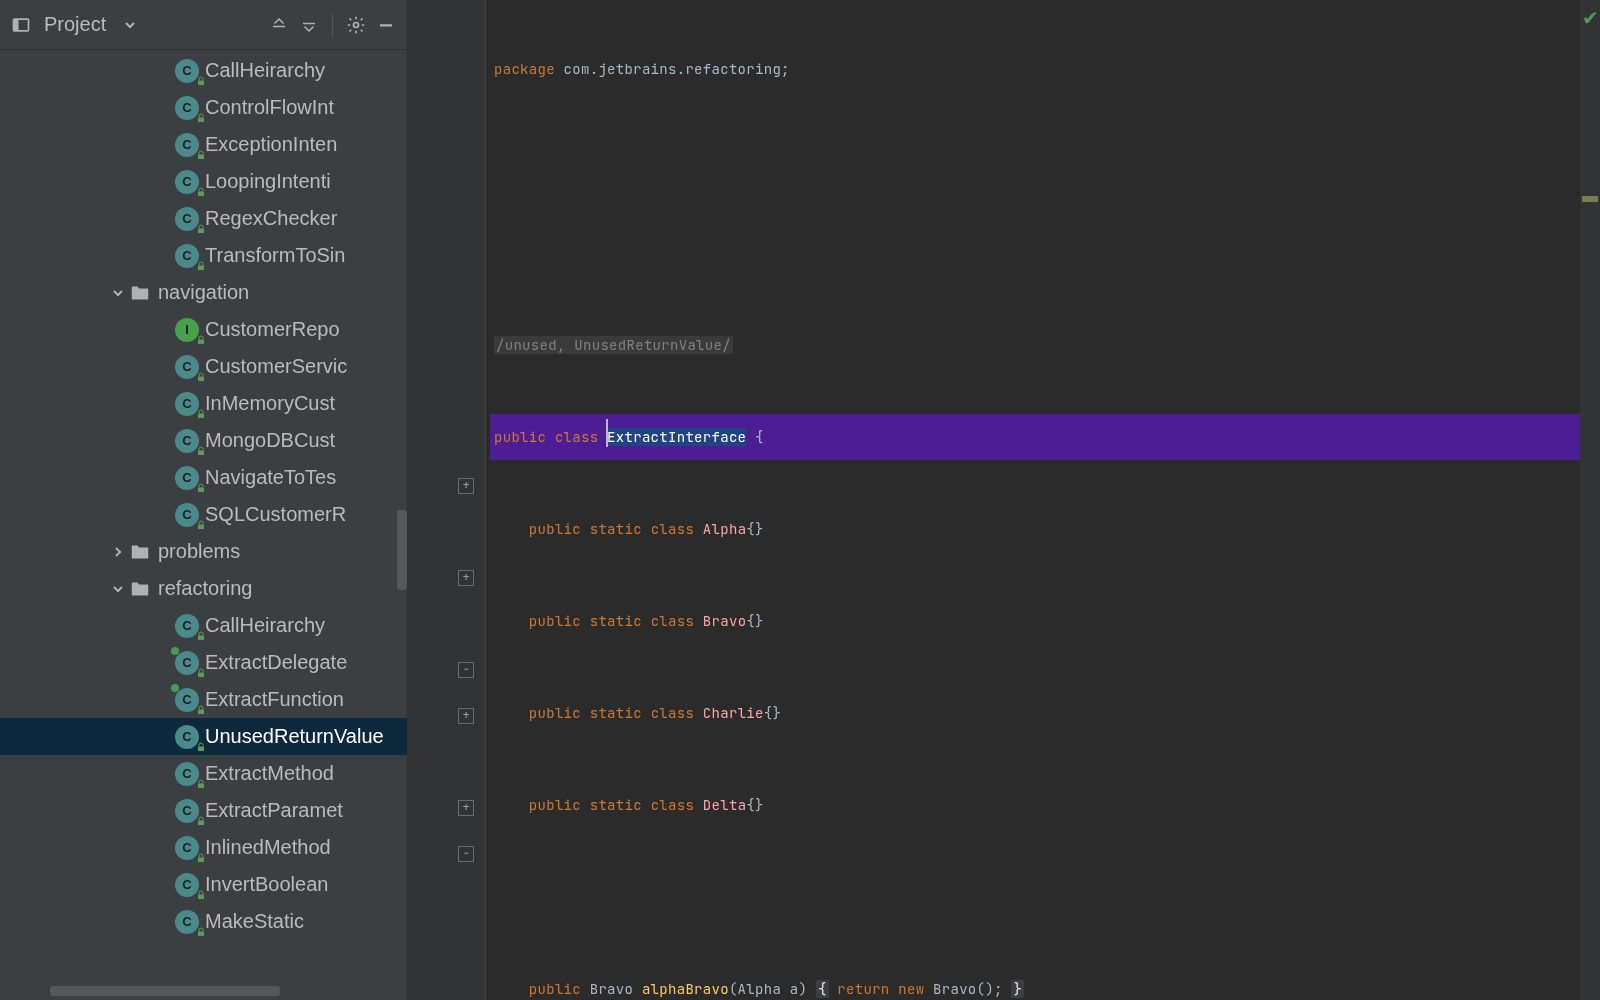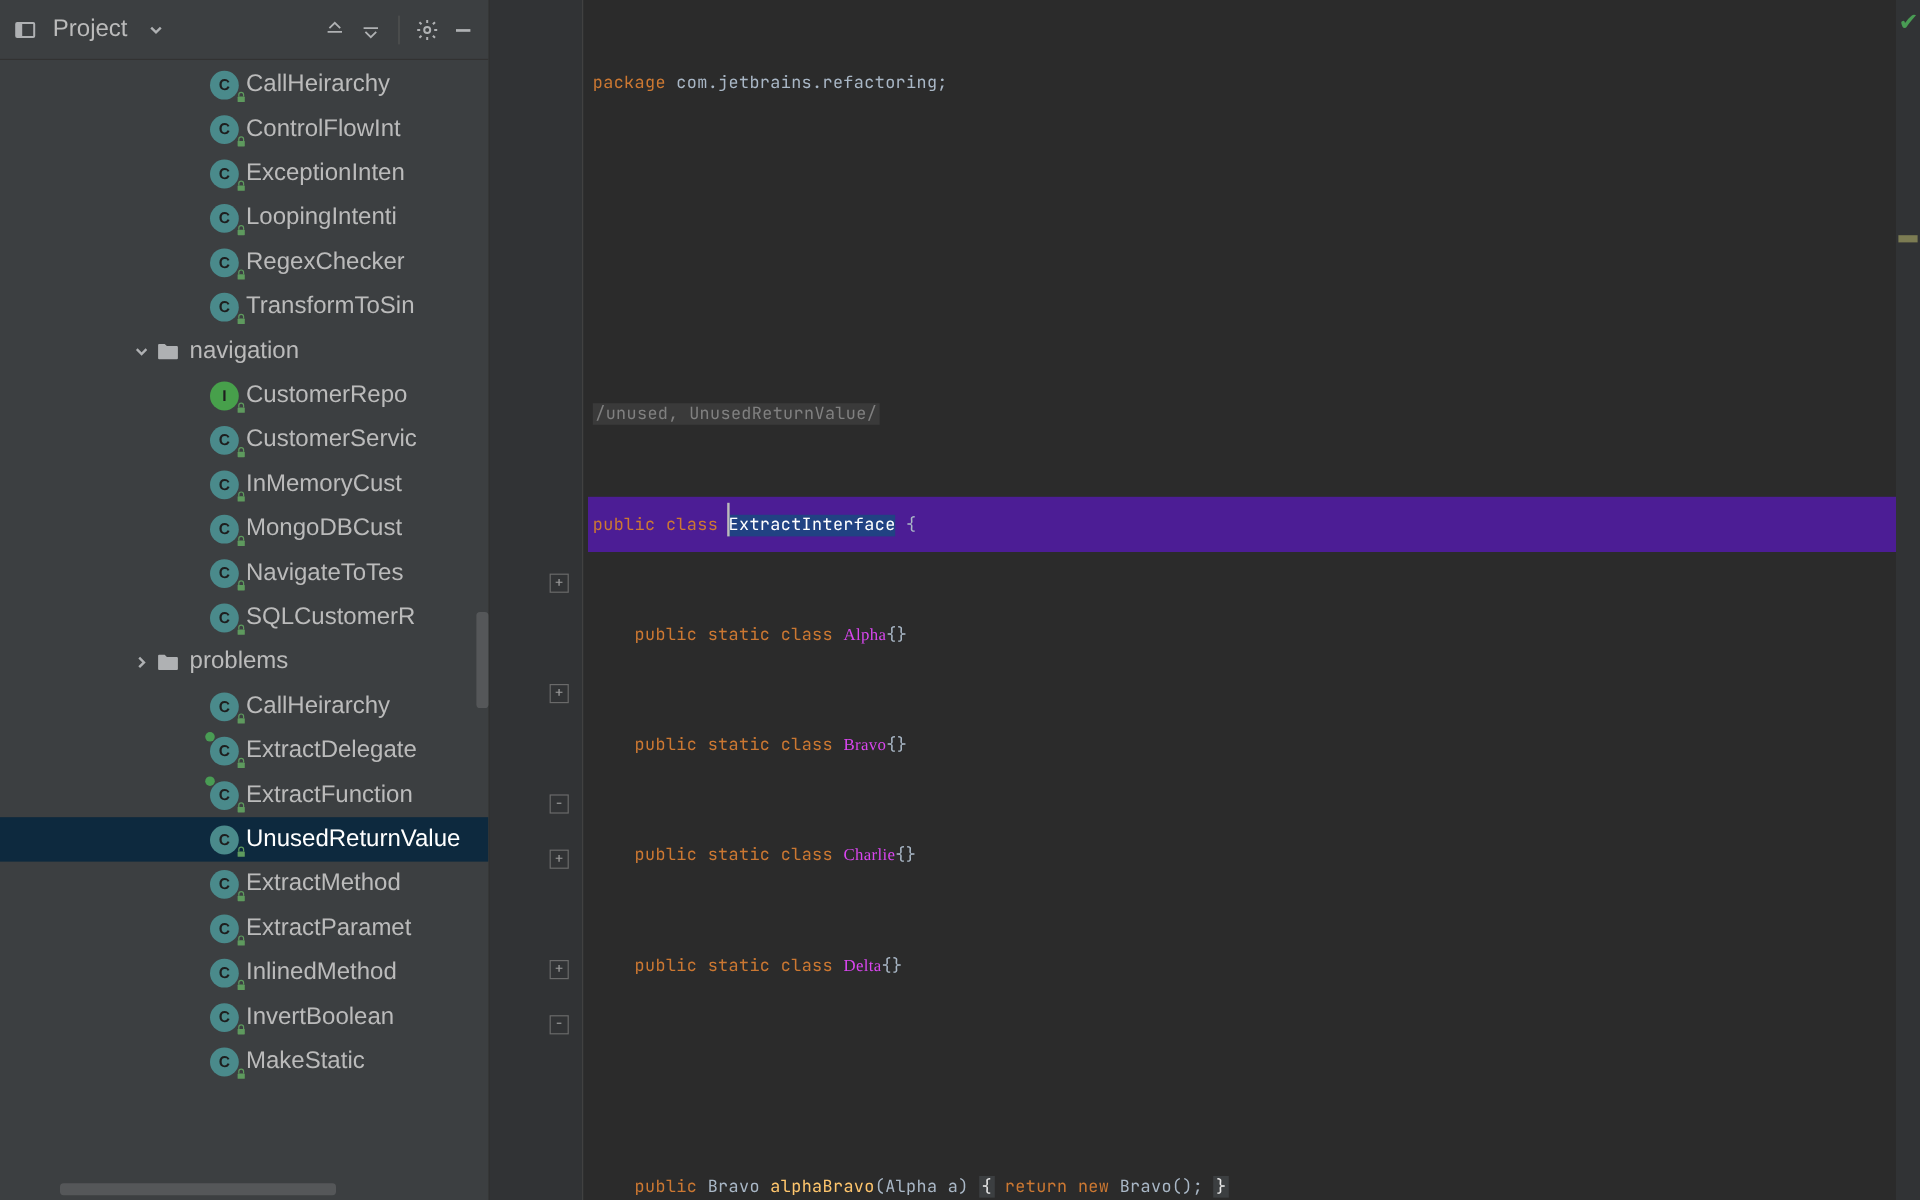--- a/index.html
+++ b/index.html
@@ -174,22 +174,21 @@
   .line.caret-line { background: #4c1d95; }
   .kw { color: #cc7832; }
   .str, .pkg { color: #a9b7c6; }
   .cls { color: #a9b7c6; }
   .comment-block {
     background: #3a3a3a;
     color: #808080;
     padding: 0 2px;
   }
   .declname {
-    color: #d946ef;
-    font-family: Liberation Serif, serif;
+    color: #fca5a5;
   }
   .selword {
     background: #214283;
     color: #ffffff;
   }
   .method { color: #ffc66d; }
   .brace { color: #a9b7c6; }
   .fold-brace-hi {
     background: #3c3f41;
     color: #e8e8e8;
@@ -399,20 +398,33 @@
             <path d="M4 2l4 4-4 4" stroke="#afb1b3" stroke-width="2" fill="none"></path>
           </svg>
         </span>
         <span class="folder-icon">
           <svg viewBox="0 0 24 24">
             <path fill="#afb1b3" d="M3 6a1 1 0 011-1h5l2 2h9a1 1 0 011 1v10a1 1 0 01-1 1H4a1 1 0 01-1-1V6z"></path>
           </svg>
         </span>
         <span class="tree-label">problems</span>
       </div>
+      <div class="tree-row" style="--indent: 108px;">
+        <span class="arrow">
+          <svg width="12" height="12" viewBox="0 0 12 12">
+            <path d="M2 4l4 4 4-4" stroke="#afb1b3" stroke-width="2" fill="none"></path>
+          </svg>
+        </span>
+        <span class="folder-icon">
+          <svg viewBox="0 0 24 24">
+            <path fill="#afb1b3" d="M3 6a1 1 0 011-1h5l2 2h9a1 1 0 011 1v10a1 1 0 01-1 1H4a1 1 0 01-1-1V6z"></path>
+          </svg>
+        </span>
+        <span class="tree-label">refactoring</span>
+      </div>
       <div class="tree-row" style="--indent: 175px;">
         <span class="class-icon">C<span class="lock-badge">
             <svg viewBox="0 0 24 24">
               <rect x="6" y="11" width="12" height="9" rx="1" fill="#5e9a5e"></rect>
               <path d="M8 11V8a4 4 0 118 0v3" fill="none" stroke="#5e9a5e" stroke-width="2"></path>
             </svg>
           </span></span>
         <span class="tree-label">CallHeirarchy</span>
       </div>
       <div class="tree-row" style="--indent: 175px;">

